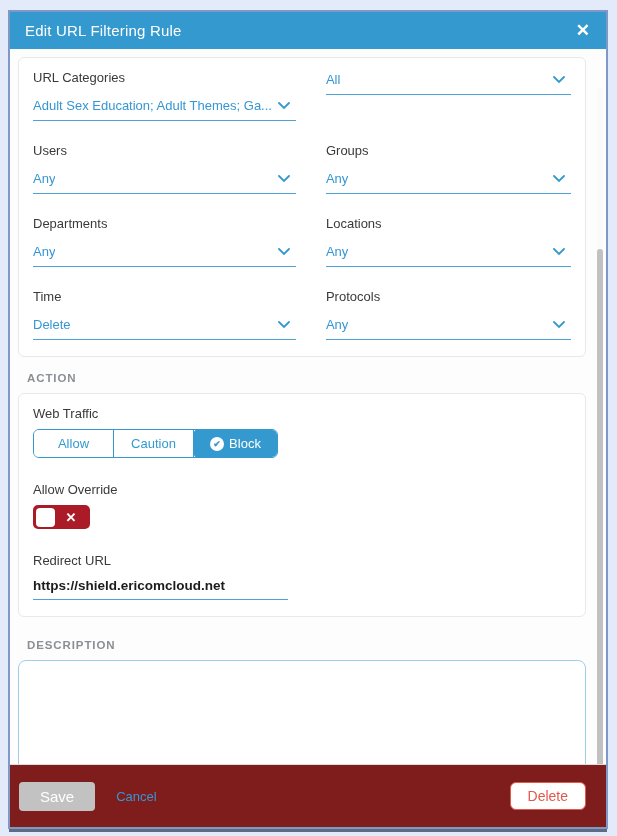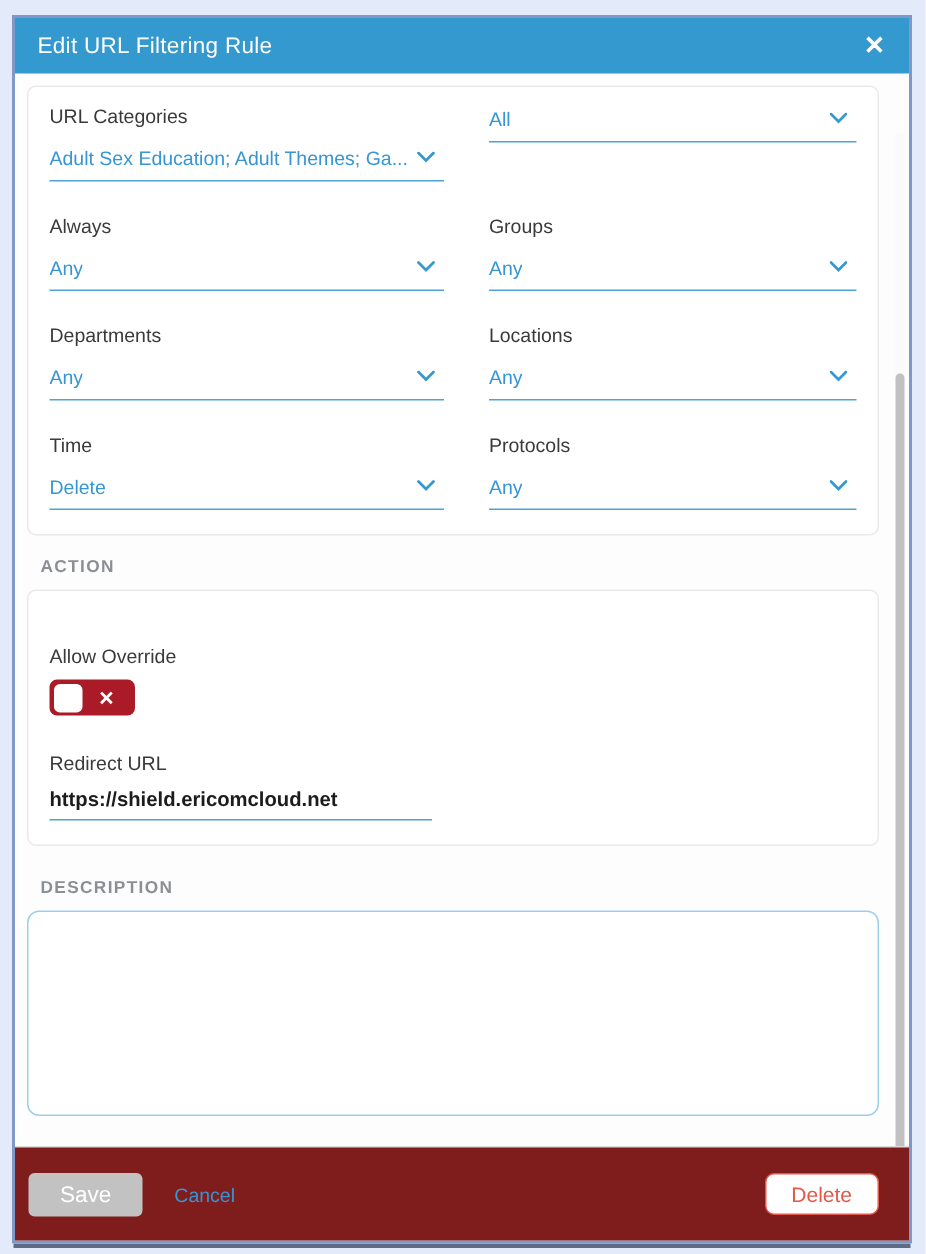--- a/index.html
+++ b/index.html
@@ -265,21 +265,21 @@
         <div class="field">
           <div class="select-line">
             <span class="select-value">All</span>
             <span class="chev"><svg width="12" height="8" viewBox="0 0 12 8">
                   <path d="M1 1l5 5 5-5" stroke="#3499ce" stroke-width="1.8" fill="none" stroke-linecap="round"></path>
                 </svg></span>
           </div>
         </div>
 
         <div class="field">
-          <div class="field-label">Always</div>
+          <div class="field-label">Users</div>
           <div class="select-line">
             <span class="select-value">Any</span>
             <span class="chev"><svg width="12" height="8" viewBox="0 0 12 8">
                   <path d="M1 1l5 5 5-5" stroke="#3499ce" stroke-width="1.8" fill="none" stroke-linecap="round"></path>
                 </svg></span>
           </div>
         </div>
 
         <div class="field">
           <div class="field-label">Groups</div>
@@ -330,20 +330,29 @@
                 </svg></span>
           </div>
         </div>
 
       </div>
     </div>
 
     <div class="section-label">ACTION</div>
 
     <div class="card">
+      <div class="inner-label">Web Traffic</div>
+      <div class="seg-control">
+        <button class="seg-btn">Allow</button>
+        <button class="seg-btn">Caution</button>
+        <button class="seg-btn active">
+          <span class="check-circle">✔</span>
+          <span>Block</span>
+        </button>
+      </div>
 
       <div class="inner-label mt24">Allow Override</div>
       <div class="toggle">
         <span class="toggle-knob"></span>
         <span class="toggle-x">✕</span>
       </div>
 
       <div class="inner-label mt24">Redirect URL</div>
       <input class="url-input" type="text" value="https://shield.ericomcloud.net" style="">
     </div>

